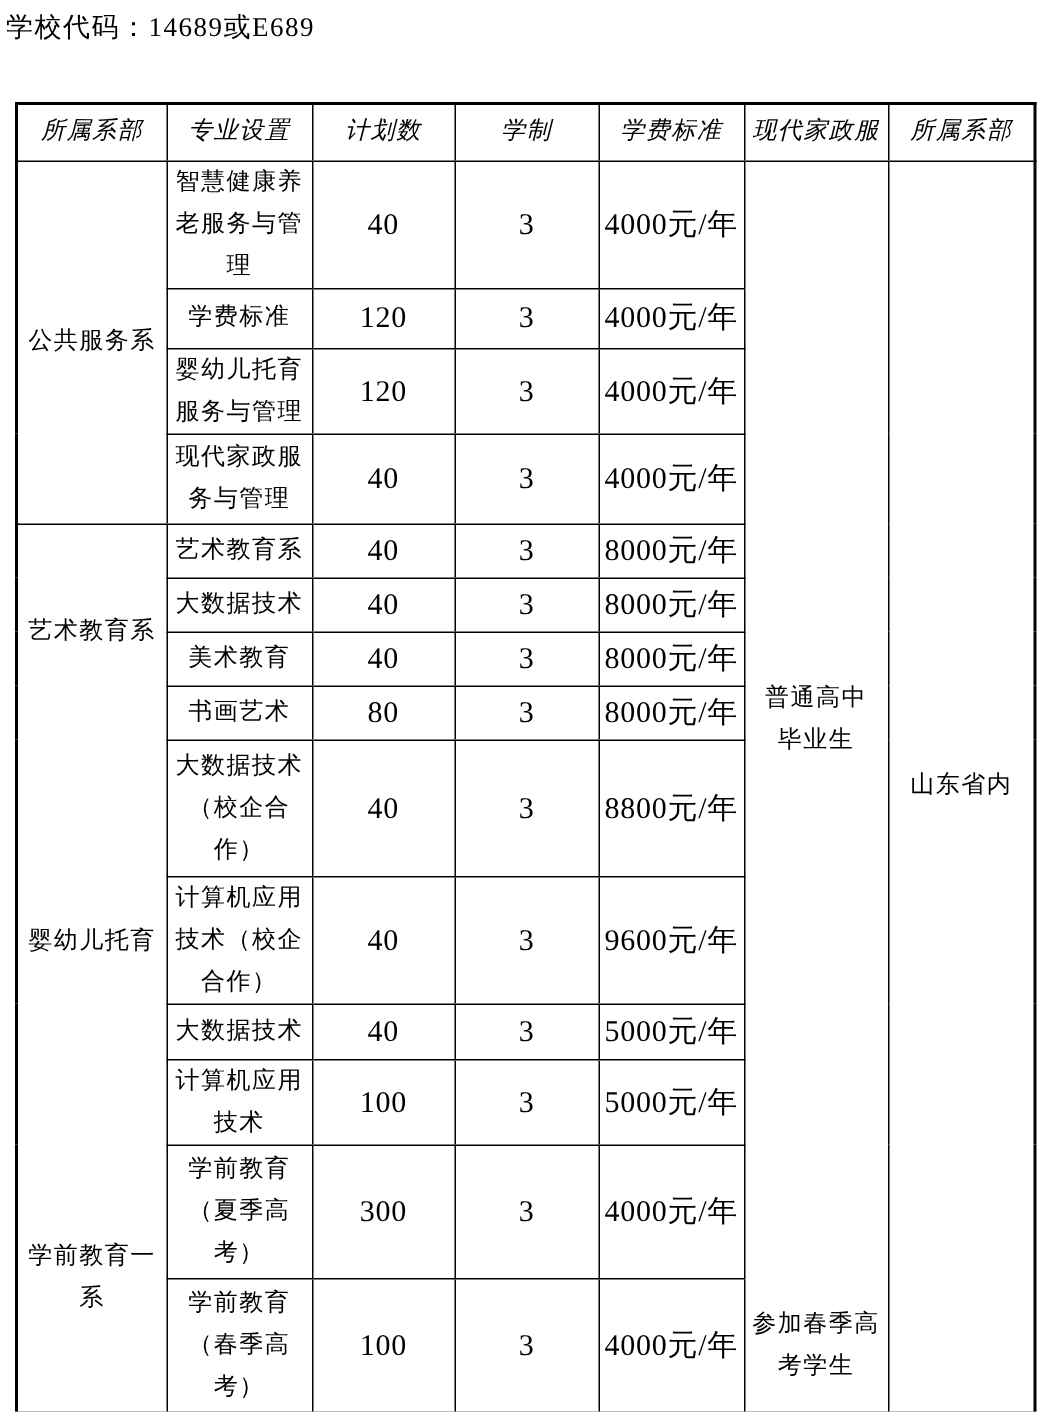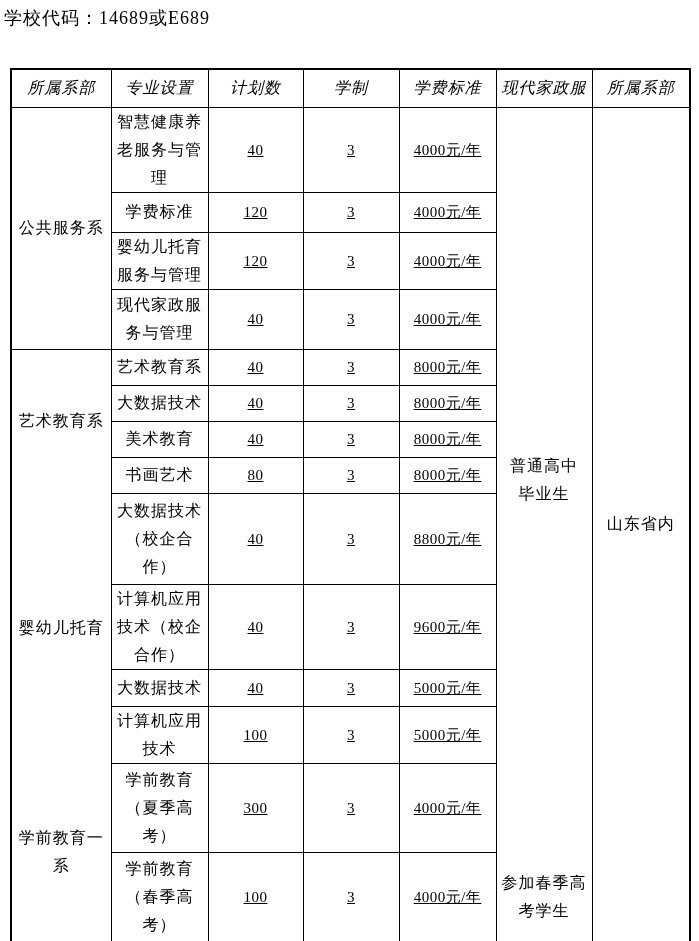--- a/index.html
+++ b/index.html
@@ -44,24 +44,23 @@
     padding: 0 2px;
     white-space: pre-line;
     overflow: hidden;
   }
   .plan-table th {
     line-height: 20px;
     font-style: italic;
   }
   .plan-table td.num,
   .plan-table td.fee {
-    font-size: 15px;
+    font-size: 20px;
     letter-spacing: 0.5px;
     white-space: nowrap;
-    text-decoration: underline;
   }
   .plan-table td.no-bb {
     border-bottom: none;
   }
 </style>
 </head>
 <body>
 
 <div class="page-title">学校代码：14689或E689</div>
 

